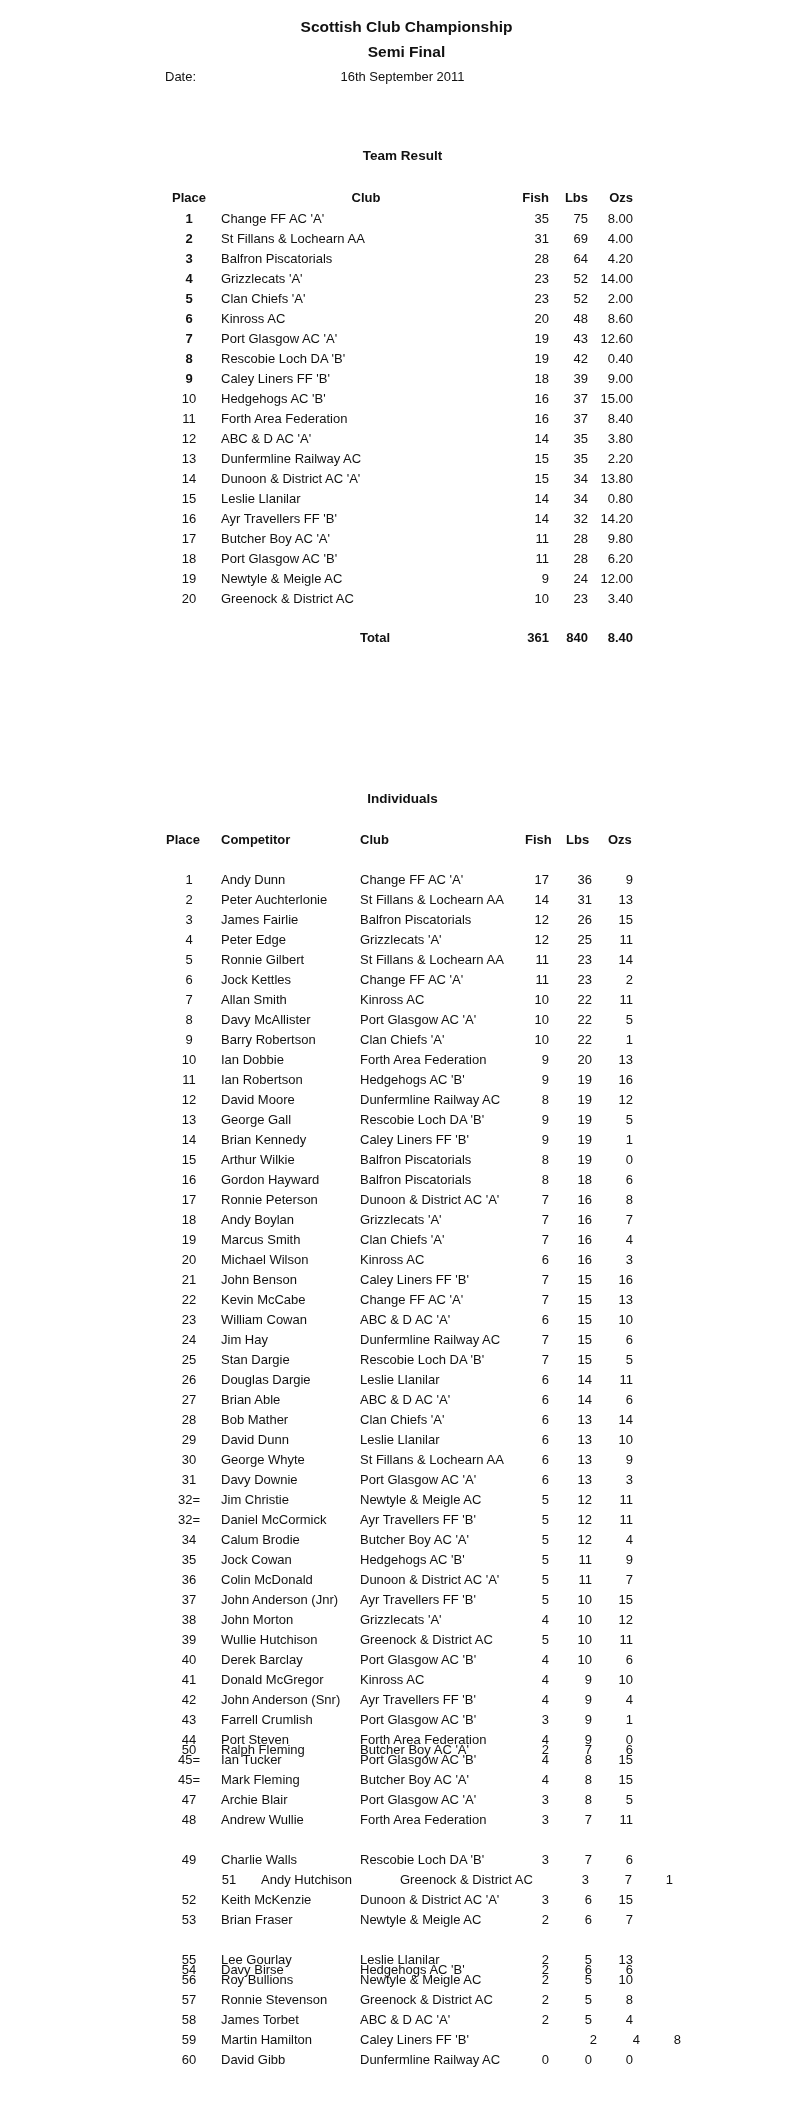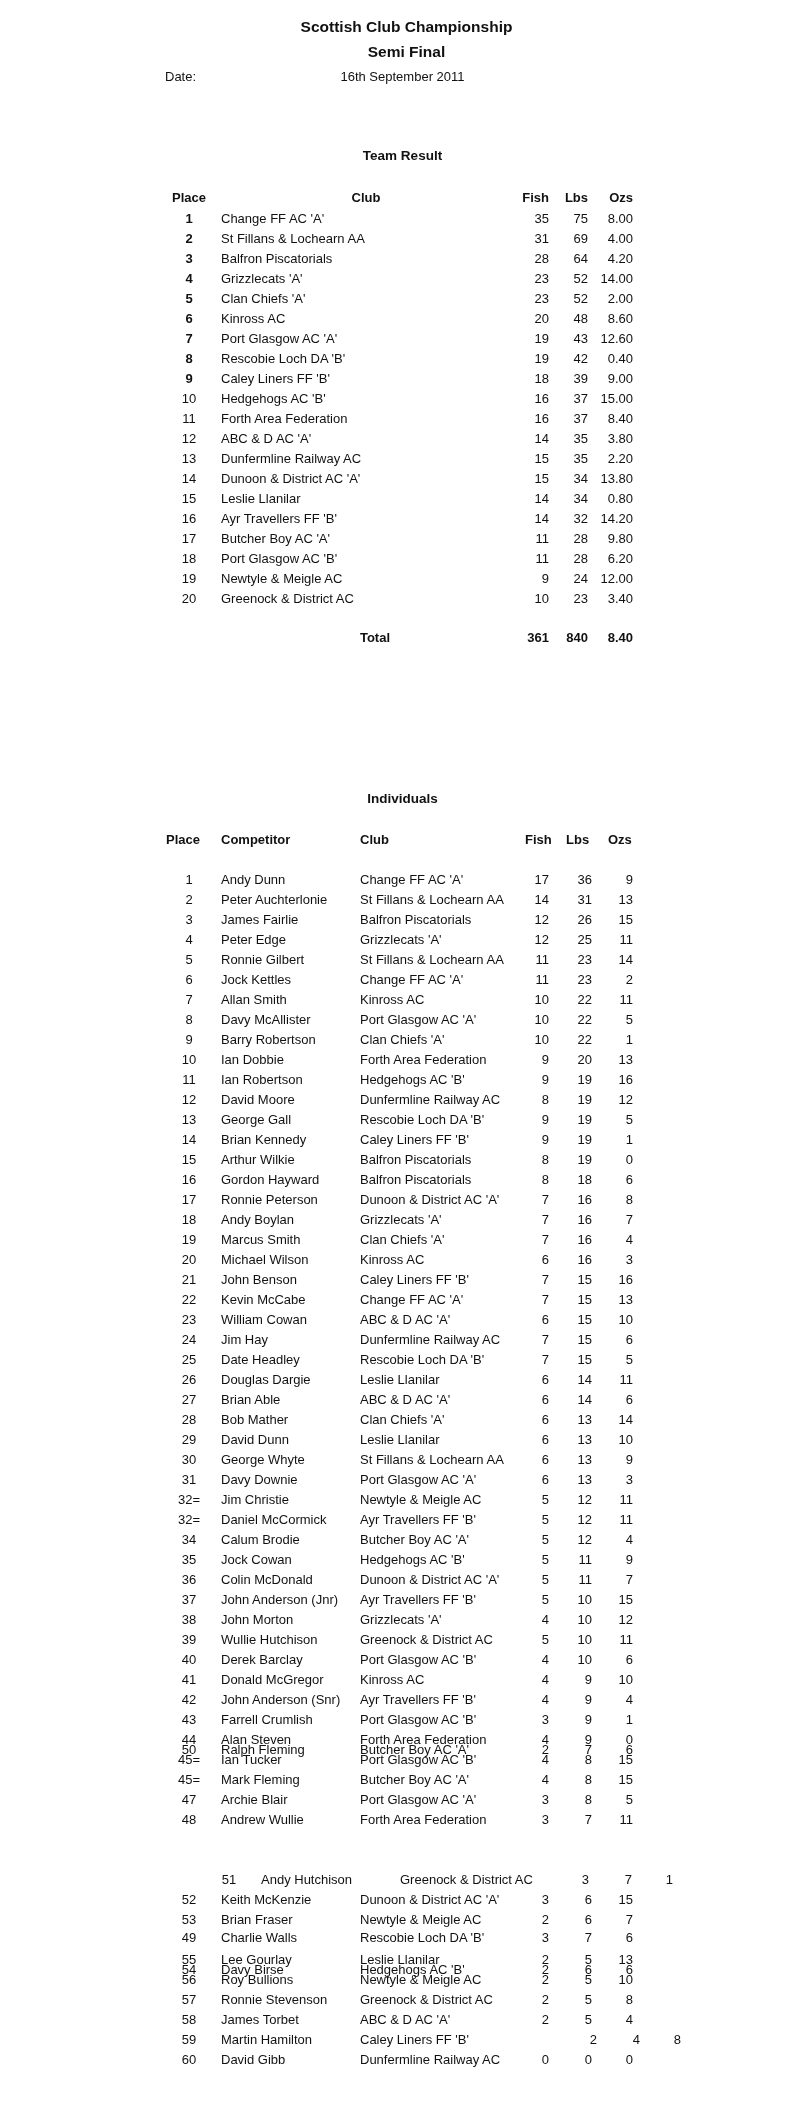--- a/index.html
+++ b/index.html
@@ -406,21 +406,21 @@
       <div class="row iv" style="top: 1330px;">
         <span class="c-place">24</span>
         <span class="c-name">Jim Hay</span>
         <span class="c-club">Dunfermline Railway AC</span>
         <span class="c-fish">7</span>
         <span class="c-lbs">15</span>
         <span class="c-ozs">6</span>
       </div>
       <div class="row iv" style="top: 1350px;">
         <span class="c-place">25</span>
-        <span class="c-name">Date Headley</span>
+        <span class="c-name">Stan Dargie</span>
         <span class="c-club">Rescobie Loch DA 'B'</span>
         <span class="c-fish">7</span>
         <span class="c-lbs">15</span>
         <span class="c-ozs">5</span>
       </div>
       <div class="row iv" style="top: 1370px;">
         <span class="c-place">26</span>
         <span class="c-name">Douglas Dargie</span>
         <span class="c-club">Leslie Llanilar</span>
         <span class="c-fish">6</span>
@@ -558,21 +558,21 @@
       <div class="row iv" style="top: 1710px;">
         <span class="c-place">43</span>
         <span class="c-name">Farrell Crumlish</span>
         <span class="c-club">Port Glasgow AC 'B'</span>
         <span class="c-fish">3</span>
         <span class="c-lbs">9</span>
         <span class="c-ozs">1</span>
       </div>
       <div class="row iv" style="top: 1730px;">
         <span class="c-place">44</span>
-        <span class="c-name">Alan Steven</span>
+        <span class="c-name">Port Steven</span>
         <span class="c-club">Forth Area Federation</span>
         <span class="c-fish">4</span>
         <span class="c-lbs">9</span>
         <span class="c-ozs">0</span>
       </div>
       <div class="row iv" style="top: 1750px;">
         <span class="c-place">45=</span>
         <span class="c-name">Ian Tucker</span>
         <span class="c-club">Port Glasgow AC 'B'</span>
         <span class="c-fish">4</span>
@@ -604,21 +604,21 @@
         <span class="c-ozs">11</span>
       </div>
       <div class="row iv" style="top: 1740px;">
         <span class="c-place">50</span>
         <span class="c-name">Ralph Fleming</span>
         <span class="c-club">Butcher Boy AC 'A'</span>
         <span class="c-fish">2</span>
         <span class="c-lbs">7</span>
         <span class="c-ozs">6</span>
       </div>
-      <div class="row iv" style="top: 1928px;">
+      <div class="row iv" style="top: 1850px;">
         <span class="c-place">49</span>
         <span class="c-name">Charlie Walls</span>
         <span class="c-club">Rescobie Loch DA 'B'</span>
         <span class="c-fish">3</span>
         <span class="c-lbs">7</span>
         <span class="c-ozs">6</span>
       </div>
       <div class="row iv" style="top: 1870px; margin-left: 40px;">
         <span class="c-place">51</span>
         <span class="c-name">Andy Hutchison</span>

